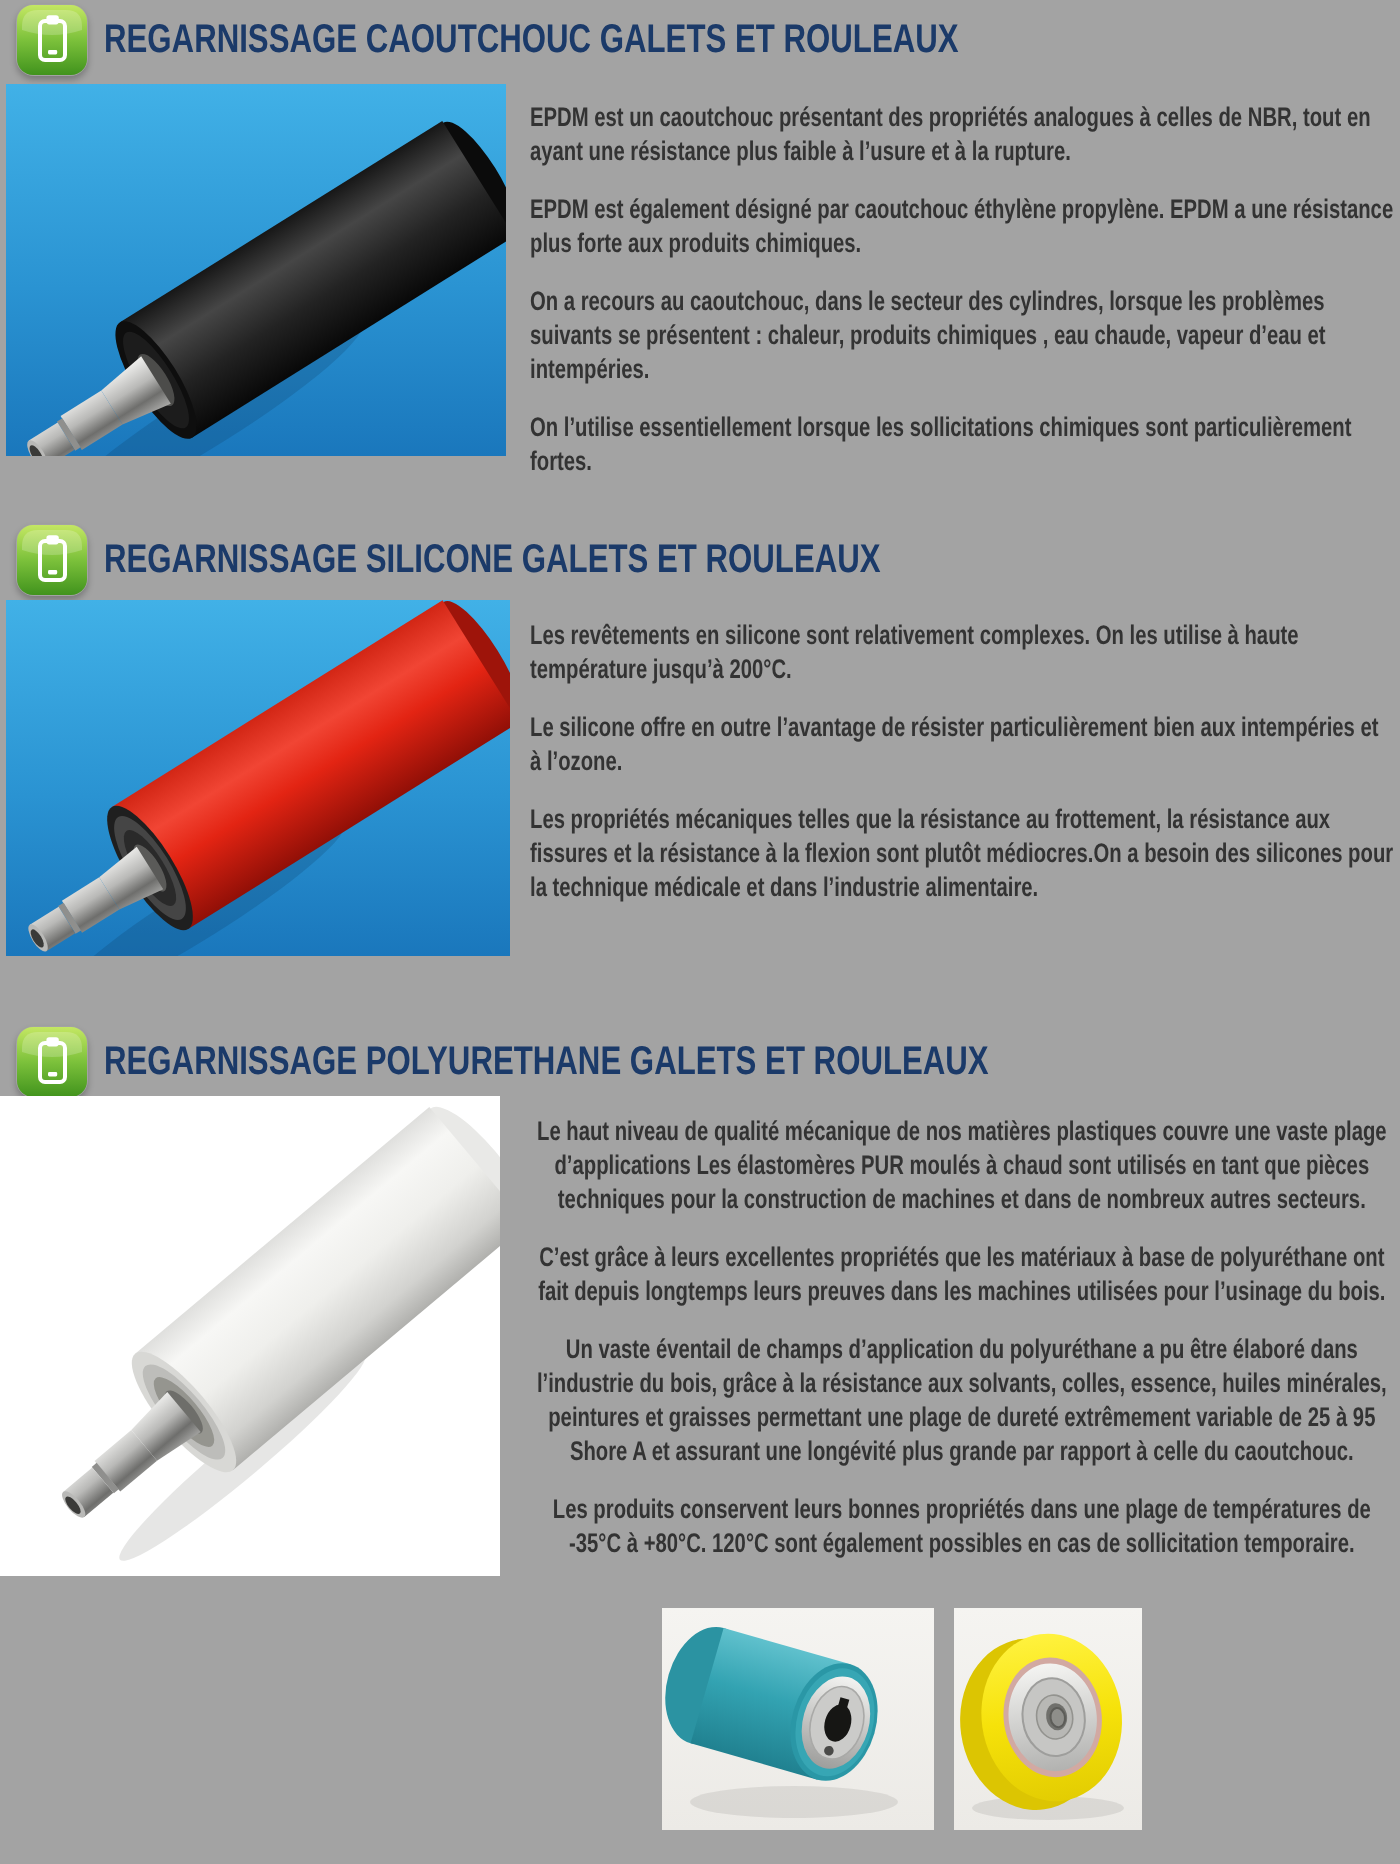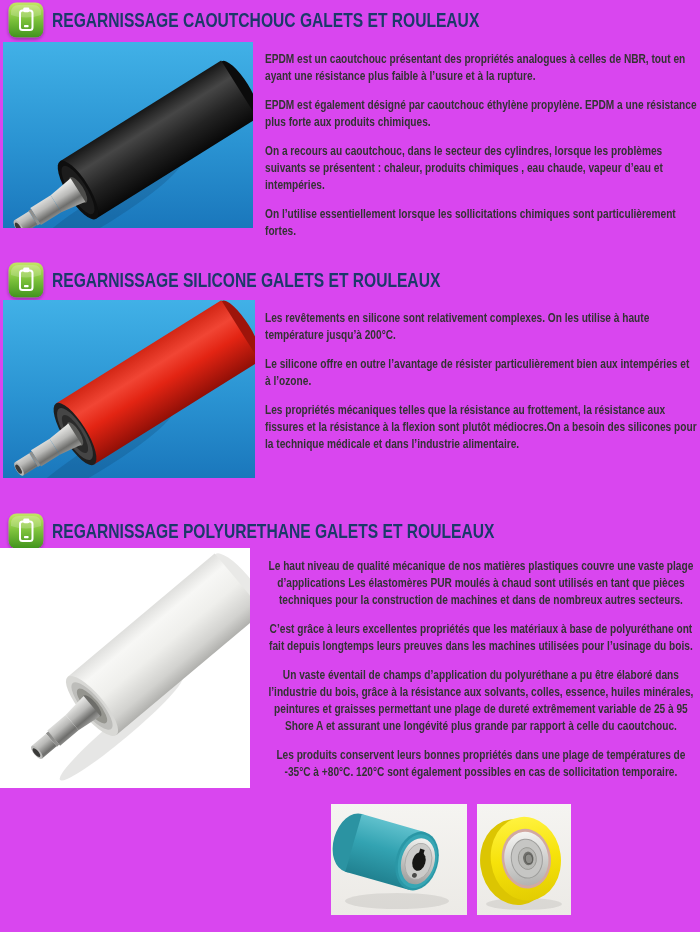--- a/index.html
+++ b/index.html
@@ -1,17 +1,17 @@
 <!DOCTYPE html>
 <html><head>
 <meta charset="utf-8">
 <style>
   html,body{margin:0;padding:0;background:#ffffff;}
   #page{
-    position:relative;width:700px;height:932px;background:#d946ef;overflow:hidden;
+    position:relative;width:700px;height:932px;background:#a3a3a3;overflow:hidden;
     font-family:"Liberation Sans","DejaVu Sans",sans-serif;
   }
   .sec{position:absolute;left:0;width:700px;}
   .appicon{position:absolute;left:8px;top:2px;width:36px;height:36px;display:block;
     border-radius:9px;box-shadow:0 2px 3px rgba(0,0,0,.25);}
   .title{
     position:absolute;left:52px;top:0;height:40px;line-height:40px;margin:0;
     font-size:20px;font-weight:bold;color:#1b3a69;white-space:nowrap;
     transform:scaleX(.78);transform-origin:0 50%;letter-spacing:0;
   }

